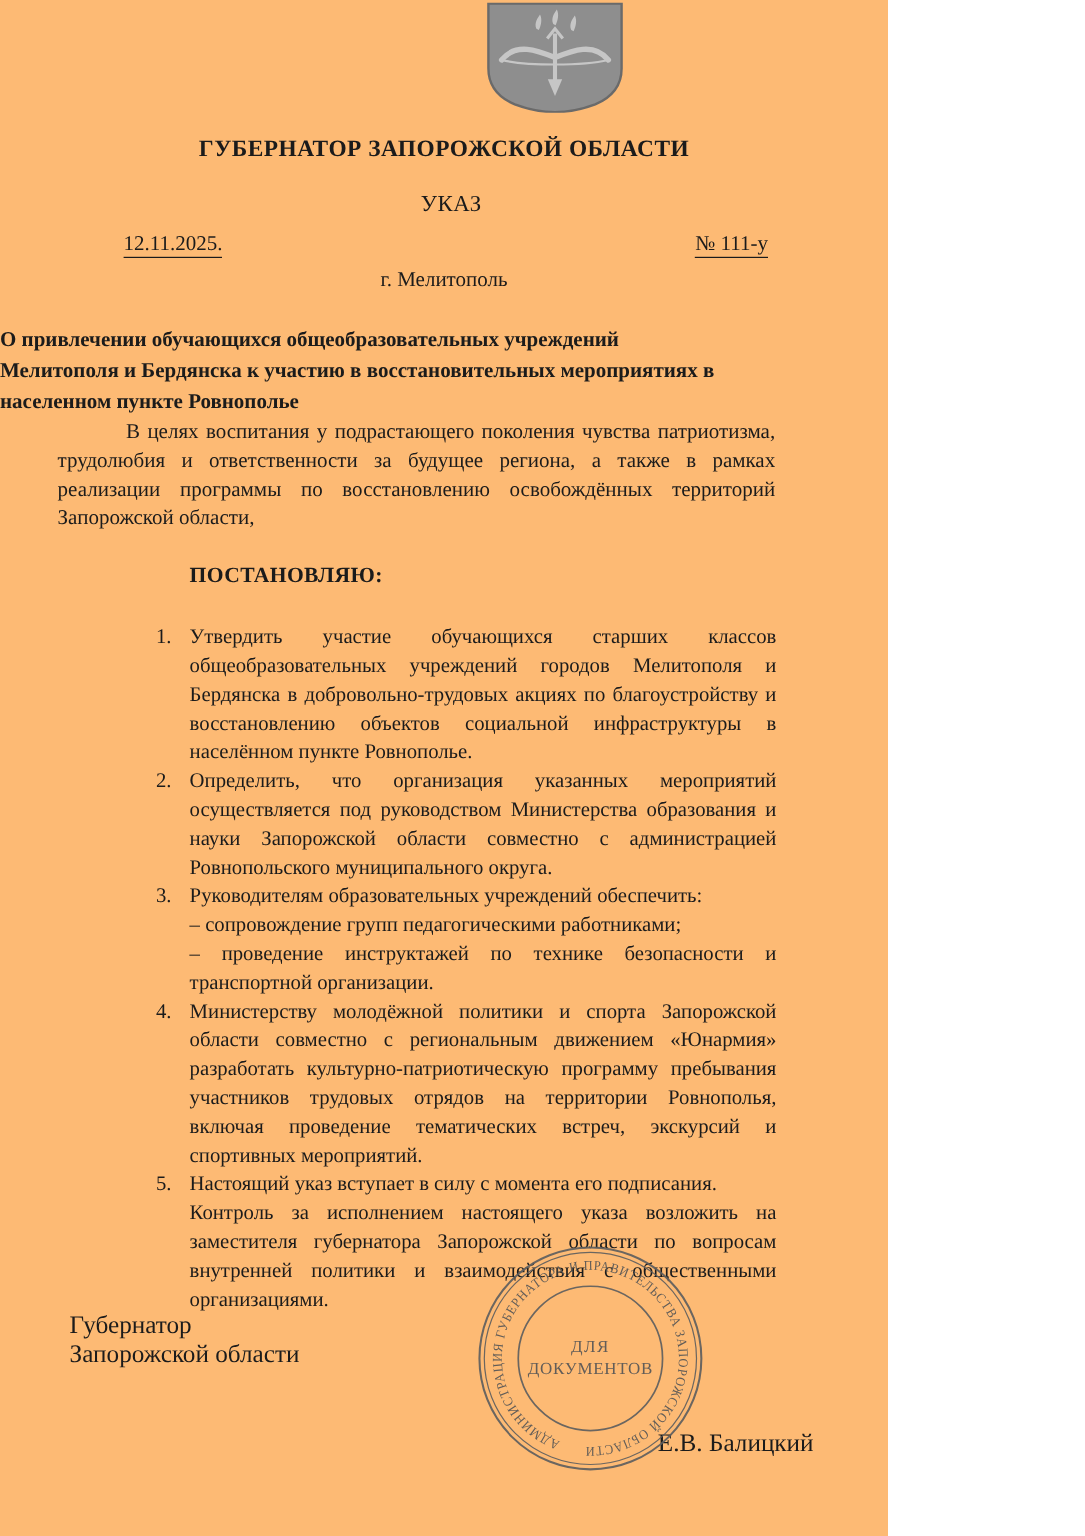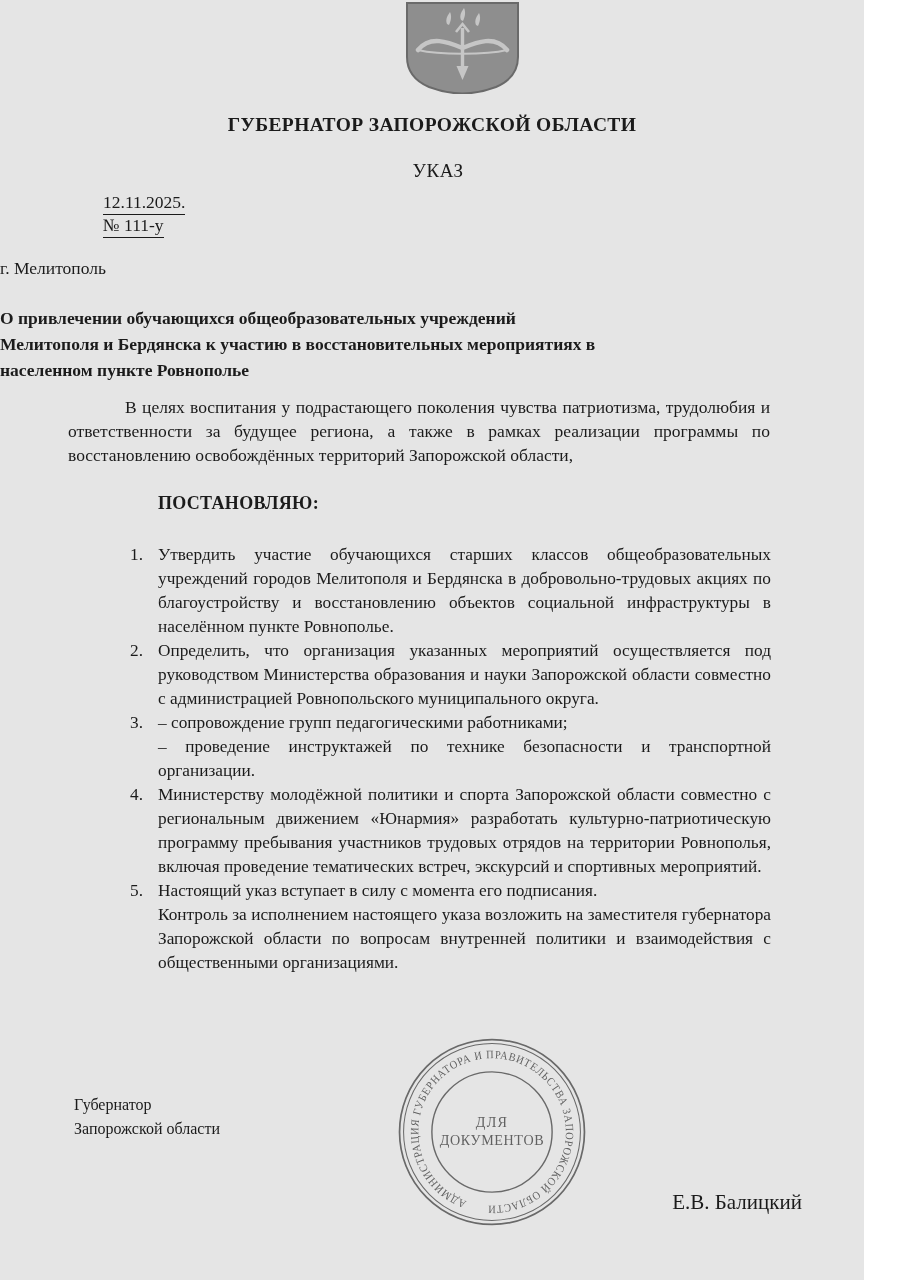--- a/index.html
+++ b/index.html
@@ -1,19 +1,19 @@
 <!DOCTYPE html>
 <html lang="ru"><head>
 <meta charset="utf-8">
 <style>
   html,body { margin:0; padding:0; background:#ffffff; }
   .page {
     position:relative;
-    width:864px; height:1280px;
-    background:#e5e5e5;
+    width:740px; height:1280px;
+    background:#fdba74;
     font-family:"Liberation Serif","DejaVu Serif",serif;
     color:#1b1b1b;
     overflow:hidden;
   }
 
   
   .coat { position:absolute; left:404px; top:2px; width:117px; height:92px; }
 
   
   .content { padding-top:114px; }
@@ -31,37 +31,37 @@
     letter-spacing:0.5px;
     padding-left:12px;
   }
   .date-row {
     margin-top:10px;
     display:flex;
     justify-content:space-between;
     align-items:flex-start;
     padding:0 100px 0 103px;
     font-size:17.5px;
-    flex-direction:column;
   }
   .u { border-bottom:1.5px solid #1b1b1b; padding-bottom:1px; }
   .city {
-    margin-top:20px;
+    margin-top:7px;
+    text-align:center;
     font-size:17.5px;
   }
   .title {
     margin-top:26px;
     text-align:left;
     font-weight:bold;
     font-size:17.5px;
     line-height:26px;
   }
   .intro {
-    margin-top:12px;
-    padding:0 94px 0 68px;
+    margin-top:0;
+    padding:0 94px 0 48px;
     text-align:justify;
     text-indent:57px;
     font-size:17.5px;
     line-height:24px;
   }
   .resolve {
     margin-top:26px;
     padding-left:158px;
     font-weight:bold;
     font-size:18px;
@@ -73,22 +73,22 @@
     font-size:17.3px;
     line-height:24px;
   }
   .li { display:flex; }
   .num { flex:none; width:28px; }
   .libody { flex:1; min-width:0; text-align:justify; }
   .lp { text-align:justify; }
 
   
   .sig-left {
-    position:absolute; left:74px; top:1093px;
-    font-size:16px; line-height:23.5px;
+    position:absolute; left:58px; top:1093px;
+    font-size:21px; line-height:23.5px;
   }
   .sig-name {
     position:absolute; right:62px; top:1176px;
     font-size:21px;
     margin-top:14px;
   }
 
   
   .stamp { position:absolute; left:396px; top:1036px; width:192px; height:192px; opacity:0.92; }
   .stamp text, .stamp textPath {
@@ -145,20 +145,21 @@
         </div>
         <div class="li">
           <div class="num">2.</div>
           <div class="libody">
             <div class="lp">Определить, что организация указанных мероприятий осуществляется под руководством Министерства образования и науки Запорожской области совместно с администрацией Ровнопольского муниципального округа.</div>
           </div>
         </div>
         <div class="li">
           <div class="num">3.</div>
           <div class="libody">
+            <div class="lp">Руководителям образовательных учреждений обеспечить:</div>
             <div class="lp">– сопровождение групп педагогическими работниками;</div>
             <div class="lp">– проведение инструктажей по технике безопасности и транспортной организации.</div>
           </div>
         </div>
         <div class="li">
           <div class="num">4.</div>
           <div class="libody">
             <div class="lp">Министерству молодёжной политики и спорта Запорожской области совместно с региональным движением «Юнармия» разработать культурно-патриотическую программу пребывания участников трудовых отрядов на территории Ровнополья, включая проведение тематических встреч, экскурсий и спортивных мероприятий.</div>
           </div>
         </div>

